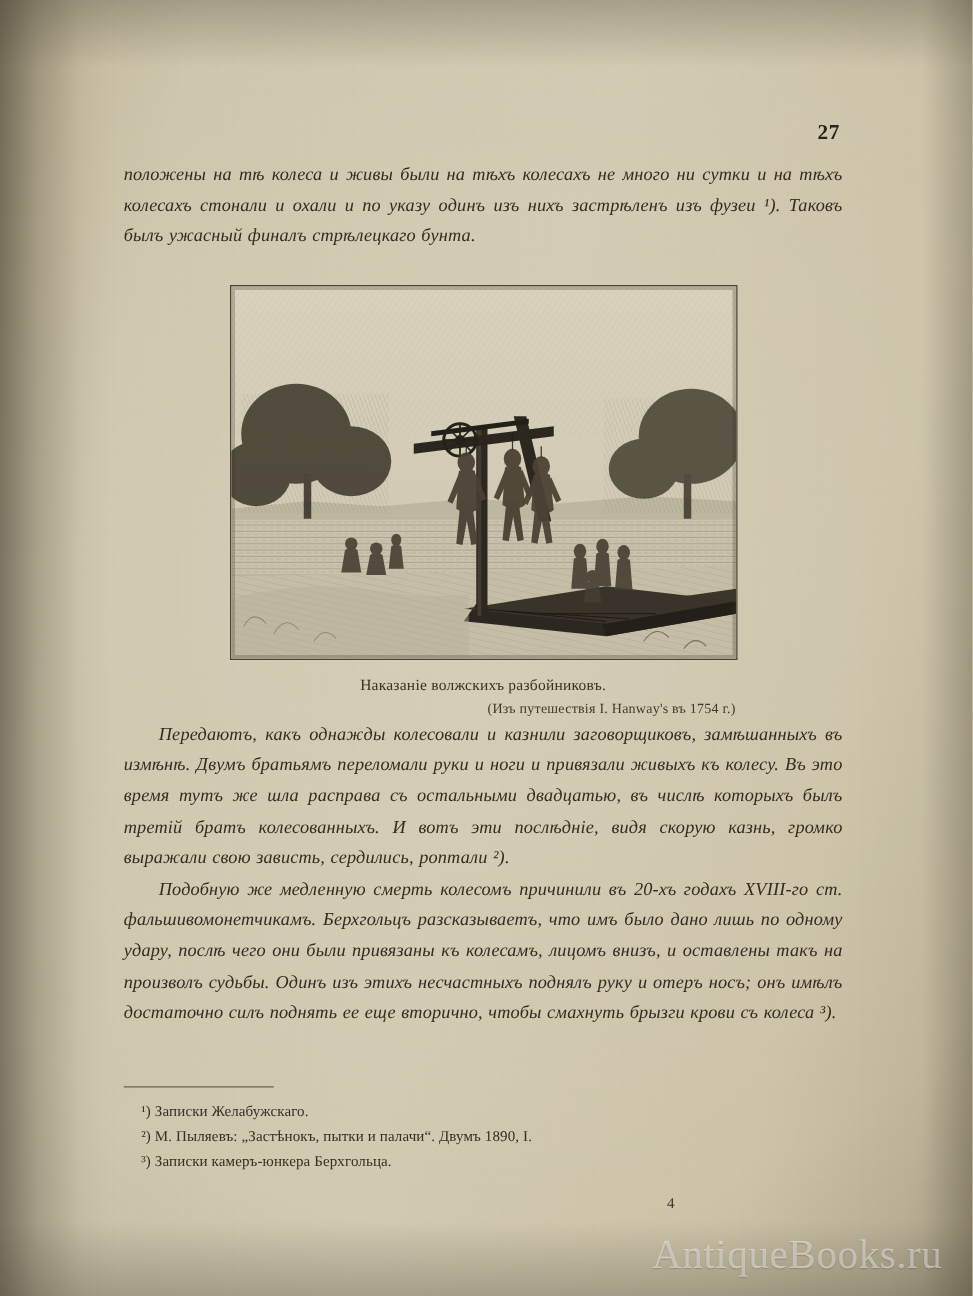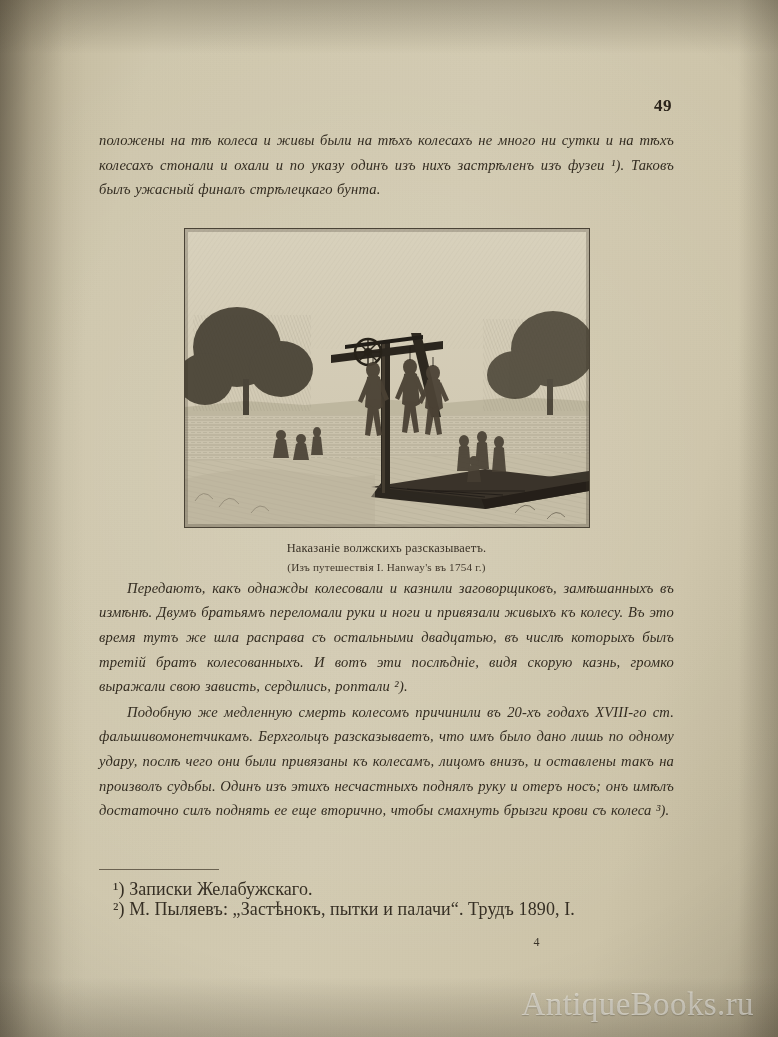--- a/index.html
+++ b/index.html
@@ -118,34 +118,35 @@
     text-align: center;
     font-size: 12.4px;
     line-height: 17px;
     color: #3a3227;
     letter-spacing: .2px;
   }
   .fig-sub {
     margin-top: 2px;
     font-size: 11.2px;
     color: #42392d;
+    text-align: right;
   }
 
   .after-figure { margin-top: 28px; }
 
   
   .rule {
     margin: 46px 0 9px 0;
     width: 120px;
     height: 1px;
     background: #514939;
     opacity: .8;
   }
   .footnote {
-    font-size: 18px;
+    font-size: 12px;
     line-height: 20px;
     color: #362f24;
     letter-spacing: .1px;
     padding-left: 26px;
     text-indent: -12px;
   }
   .signature {
     margin-top: 16px;
     font-size: 12px;
     color: #3a3328;
@@ -172,21 +173,21 @@
 <div id="page-photo">
 
   <div class="grain"></div>
   <div class="gutter-left"></div>
   <div class="gutter-right"></div>
   <div class="edge-top"></div>
   <div class="edge-bottom"></div>
 
   <div class="text-col">
 
-    <div class="page-number">49</div>
+    <div class="page-number">27</div>
 
     <p class="body">положены на тѣ колеса и живы были на тѣхъ колесахъ не много ни сутки и на тѣхъ колесахъ стонали и охали и по указу одинъ изъ нихъ застрѣленъ изъ фузеи ¹). Таковъ былъ ужасный финалъ стрѣлецкаго бунта.</p>
 
     <div class="figure">
       <div class="plate">
         <svg viewBox="0 0 404 298" preserveAspectRatio="none" aria-hidden="true">
           <defs>
             <linearGradient id="sky" x1="0" y1="0" x2="0" y2="1">
               <stop offset="0%" stop-color="#d8d1bc"></stop>
               <stop offset="60%" stop-color="#d2cab4"></stop>
@@ -325,30 +326,31 @@
             <path d="M330,284 q10,-14 20,-3" fill="none"></path>
             <path d="M362,290 q9,-12 18,-2" fill="none"></path>
           </g>
           <path d="M0,250 q60,-16 120,-6 q40,7 70,2 l0,52 L0,298 Z" fill="#b8b099" opacity="0.45"></path>
 
           <rect x="0" y="0" width="404" height="298" fill="none" stroke="rgba(60,52,38,0.25)" stroke-width="6"></rect>
         </svg>
       </div>
 
       <div class="fig-caption">
-        <div>Наказаніе волжскихъ разсказываетъ.</div>
+        <div>Наказаніе волжскихъ разбойниковъ.</div>
         <div class="fig-sub">(Изъ путешествія I. Hanway's въ 1754 г.)</div>
       </div>
     </div>
 
     <p class="body indent after-figure">Передаютъ, какъ однажды колесовали и казнили заговорщиковъ, замѣшанныхъ въ измѣнѣ. Двумъ братьямъ переломали руки и ноги и привязали живыхъ къ колесу. Въ это время тутъ же шла расправа съ остальными двадцатью, въ числѣ которыхъ былъ третій братъ колесованныхъ. И вотъ эти послѣдніе, видя скорую казнь, громко выражали свою зависть, сердились, роптали ²).</p>
     <p class="body indent">Подобную же медленную смерть колесомъ причинили въ 20-хъ годахъ XVIII-го ст. фальшивомонетчикамъ. Берхгольцъ разсказываетъ, что имъ было дано лишь по одному удару, послѣ чего они были привязаны къ колесамъ, лицомъ внизъ, и оставлены такъ на произволъ судьбы. Одинъ изъ этихъ несчастныхъ поднялъ руку и отеръ носъ; онъ имѣлъ достаточно силъ поднять ее еще вторично, чтобы смахнуть брызги крови съ колеса ³).</p>
 
     <div class="rule"></div>
 
     <div class="footnote">¹) Записки Желабужскаго.</div>
-    <div class="footnote">²) М. Пыляевъ: „Застѣнокъ, пытки и палачи“. Трудъ 1890, I.</div>
+    <div class="footnote">²) М. Пыляевъ: „Застѣнокъ, пытки и палачи“. Двумъ 1890, I.</div>
+    <div class="footnote">³) Записки камеръ-юнкера Берхгольца.</div>
 
     <div class="signature">4</div>
   </div>
 
   <div class="watermark">AntiqueBooks.ru</div>
 </div>
 
 </body></html>

